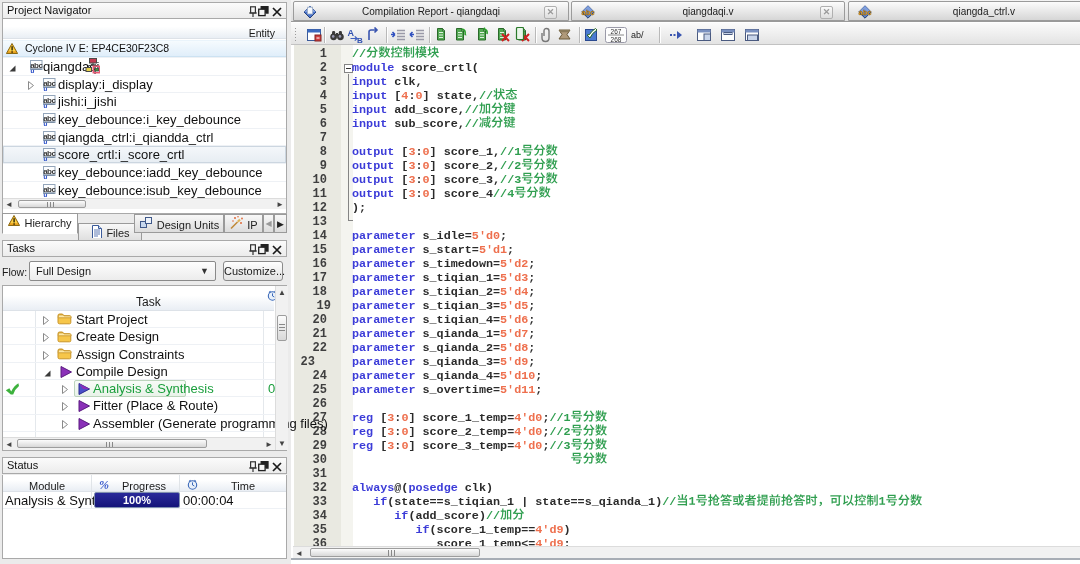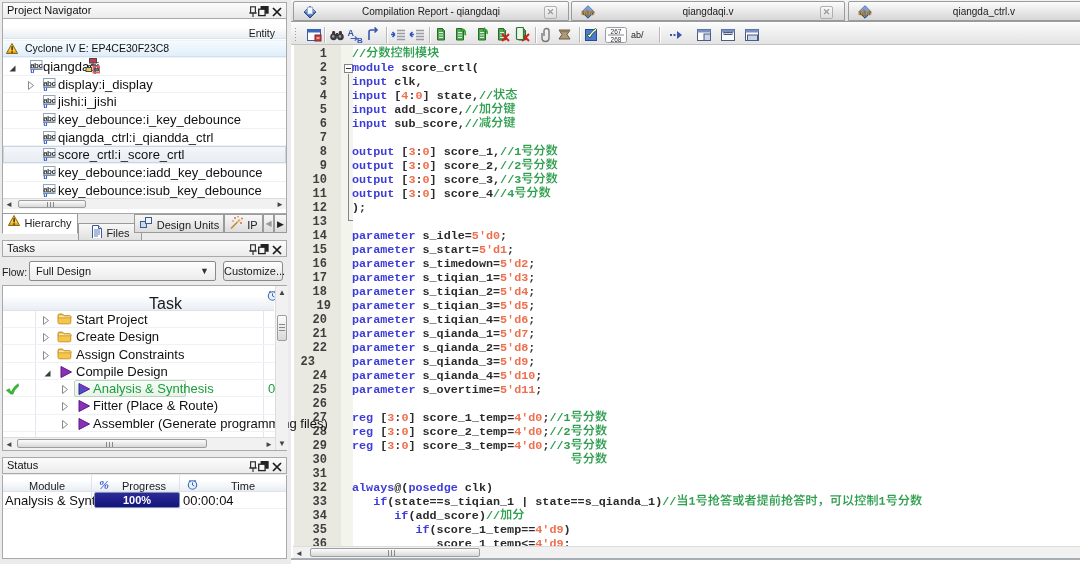--- a/index.html
+++ b/index.html
@@ -504,21 +504,21 @@
           <rect x="0.7" y="3.2" width="6.4" height="6.4" fill="#f5f5f5"></rect>
         </g>
       </svg></div><div class="tbtn" style="right:4px"><svg width="10" height="10" viewBox="0 0 10 10" style="">
         <path d="M1 1 L9 9 M9 1 L1 9" stroke="#1a1a1a" stroke-width="1.7"></path>
       </svg></div></div>
 <div class="abs" style="left:2px;top:266px;font-size:10.5px">Flow:</div>
 <div class="abs" style="left:29px;top:261px;width:187px;height:20px;background:linear-gradient(#fefefe,#ececec);border:1px solid #8a8a8a;border-radius:2px;line-height:18px;padding-left:6px;font-size:11px">Full Design<span style="position:absolute;right:6px;top:0;color:#333;font-size:9px">▼</span></div>
 <div class="abs" style="left:223px;top:261px;width:60px;height:20px;background:linear-gradient(#fefefe,#e2e2e2);border:1px solid #8a8a8a;border-radius:3px;text-align:center;line-height:18px;font-size:11px">Customize...</div>
 <div class="panelbody" style="top:285px;height:165.5px;border-top:1px solid #a9a9a9">
     <div class="abs" style="left:0;top:0;width:271px;height:24.5px;background:linear-gradient(#fff 40%,#e9eef4);border-bottom:1px solid #dde2e8">
-      <div class="abs" style="left:146px;top:9px;font-size:16px">Task</div>
+      <div class="abs" style="left:133px;top:9px;font-size:12px">Task</div>
       <div class="abs" style="left:264px;top:4px"><svg width="11" height="13" viewBox="0 0 11 13" style="">
           <circle cx="5.5" cy="6" r="4.2" fill="#e8f0fa" stroke="#3a68b8" stroke-width="1.1"></circle>
           <path d="M5.5 3.4 V6 L7.3 7" stroke="#3a68b8" fill="none"></path>
           <path d="M3.5 1.2 L2 2.6 M7.5 1.2 L9 2.6" stroke="#3a68b8" stroke-width="1.1"></path>
         </svg></div>
     </div>
     <div class="abs" style="left:32px;top:25px;width:1px;height:127px;background:#e4e8ec"></div>
     <div class="abs" style="left:260px;top:25px;width:1px;height:127px;background:#e4e8ec"></div>
     <div class="row" style="top:24.9px;height:17.3px">
       <div class="abs" style="left:39px;top:4px"><svg width="8" height="9" viewBox="0 0 8 9" style="">

